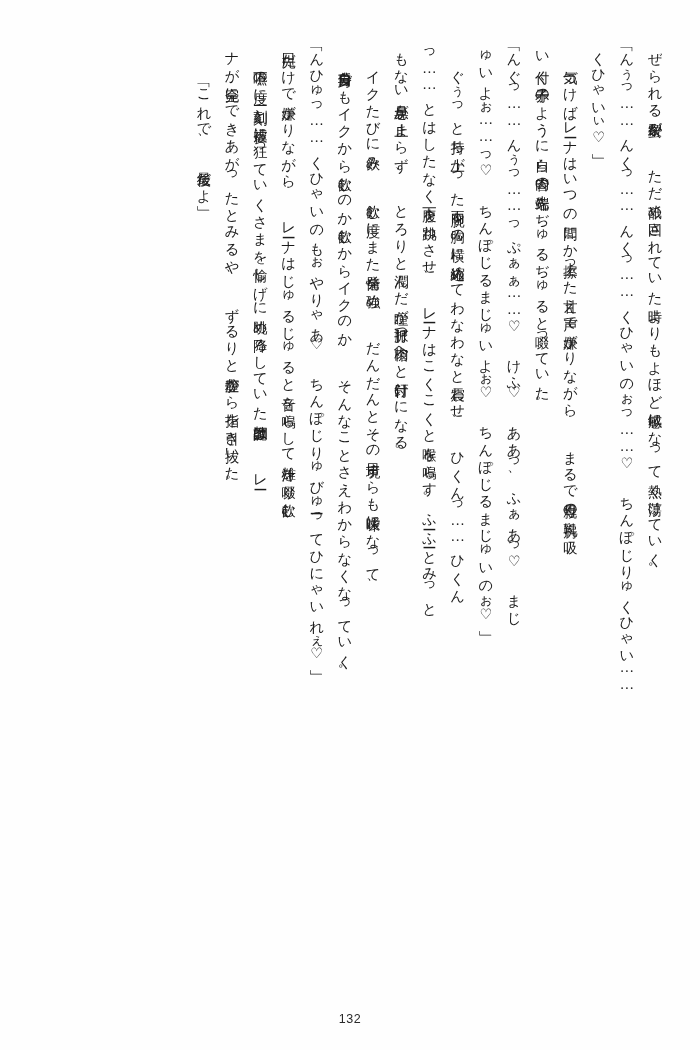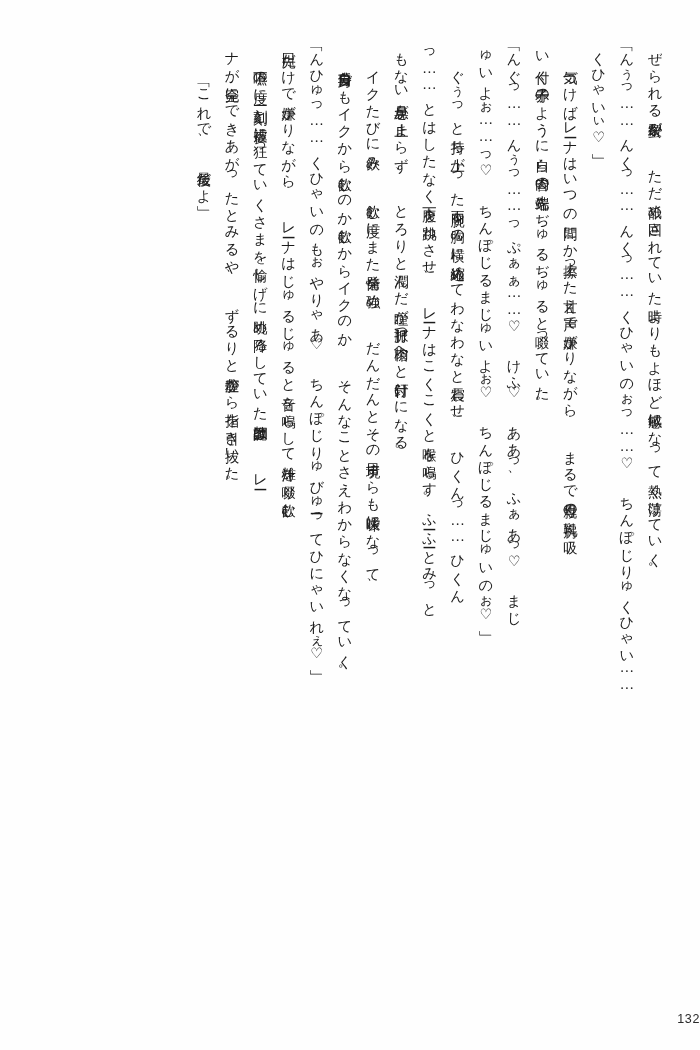--- a/index.html
+++ b/index.html
@@ -53,21 +53,21 @@
     padding-top: 20px;
   }
   .vline.indent2 {
     padding-top: 38px;
   }
   .page-number {
     position: absolute;
     bottom: 24px;
     left: 0;
     right: 0;
-    text-align: right;
+    text-align: center;
     font-size: 12.5px;
     font-family: "Liberation Sans", sans-serif;
     color: #2a2a2a;
     letter-spacing: 0.05em;
   }
 </style>
 </head>
 <body>
 
 <div class="page">

